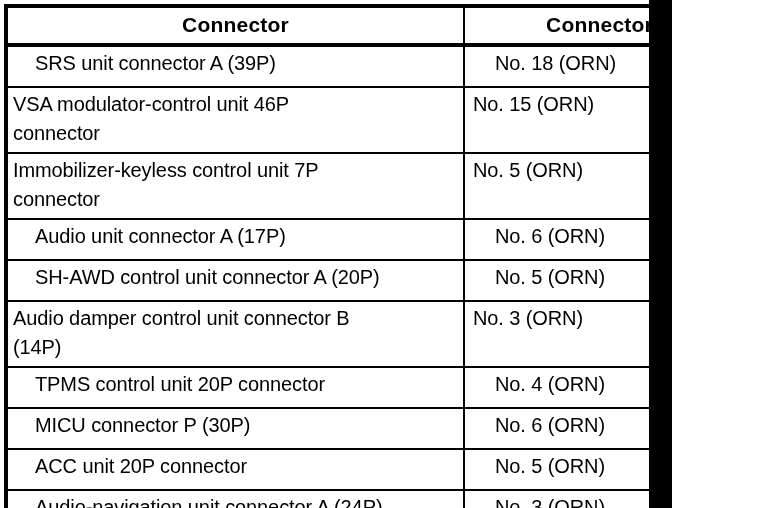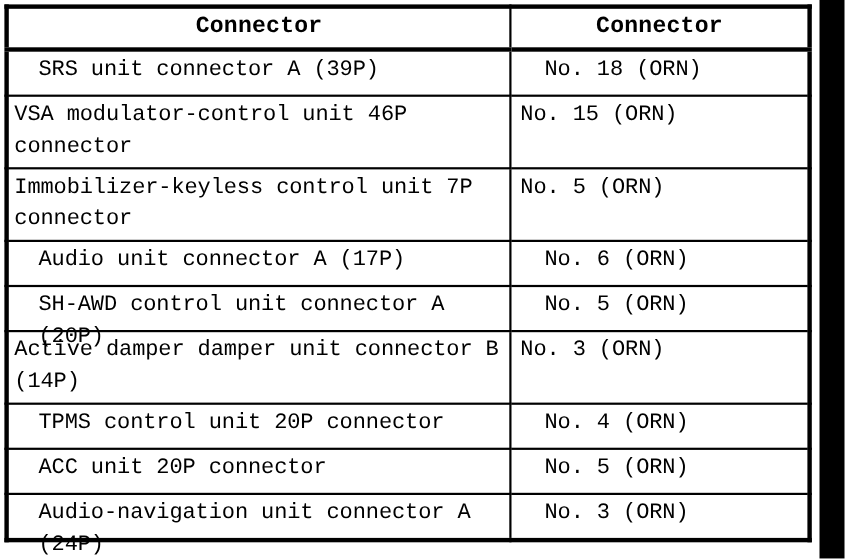--- a/index.html
+++ b/index.html
@@ -2,25 +2,25 @@
 <html><head>
 <meta charset="utf-8">
 <style>
   html, body {
     margin: 0;
     padding: 0;
     background: #ffffff;
   }
   #page {
     position: relative;
-    width: 768px;
+    width: 672px;
     height: 508px;
     background: #ffffff;
     overflow: hidden;
-    font-family: Liberation Mono, monospace;
+    font-family: Liberation Sans, sans-serif;
   }
   
   #edge-bar {
     position: absolute;
     top: 0;
     right: 0;
     width: 23px;
     height: 508px;
     background: #000000;
   }
@@ -140,33 +140,41 @@
           <tr class="r-short">
             <td>
               <div class="cell">SH-AWD control unit connector A (20P)</div>
             </td>
             <td>
               <div class="cell term">No. 5 (ORN)</div>
             </td>
           </tr>
           <tr class="r-tall">
             <td>
-              <div class="cell">Active damper damper unit connector B
+              <div class="cell">Audio damper control unit connector B
 (14P)</div>
             </td>
             <td>
               <div class="cell term">No. 3 (ORN)</div>
             </td>
           </tr>
           <tr class="r-short">
             <td>
               <div class="cell">TPMS control unit 20P connector</div>
             </td>
             <td>
               <div class="cell term">No. 4 (ORN)</div>
+            </td>
+          </tr>
+          <tr class="r-short">
+            <td>
+              <div class="cell">MICU connector P (30P)</div>
+            </td>
+            <td>
+              <div class="cell term">No. 6 (ORN)</div>
             </td>
           </tr>
           <tr class="r-short">
             <td>
               <div class="cell">ACC unit 20P connector</div>
             </td>
             <td>
               <div class="cell term">No. 5 (ORN)</div>
             </td>
           </tr>

